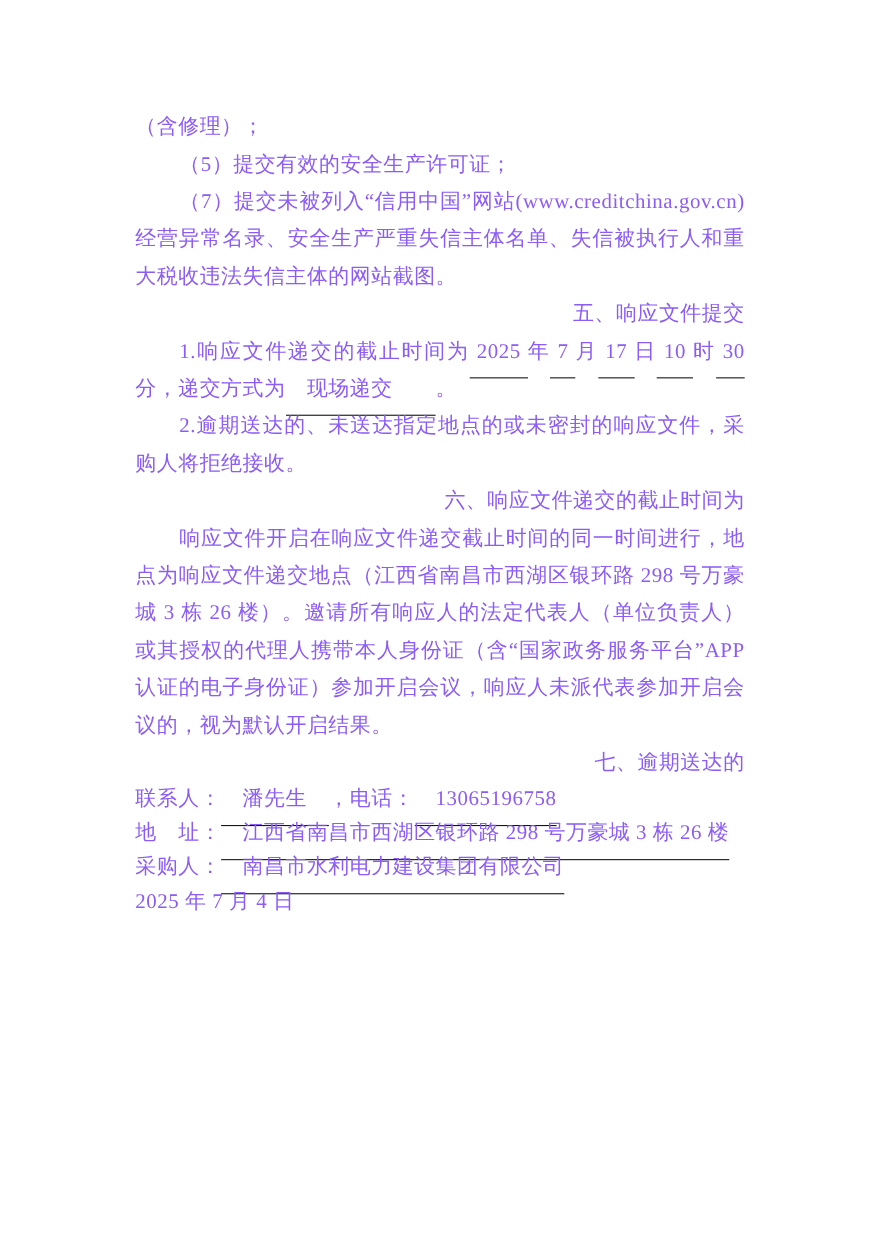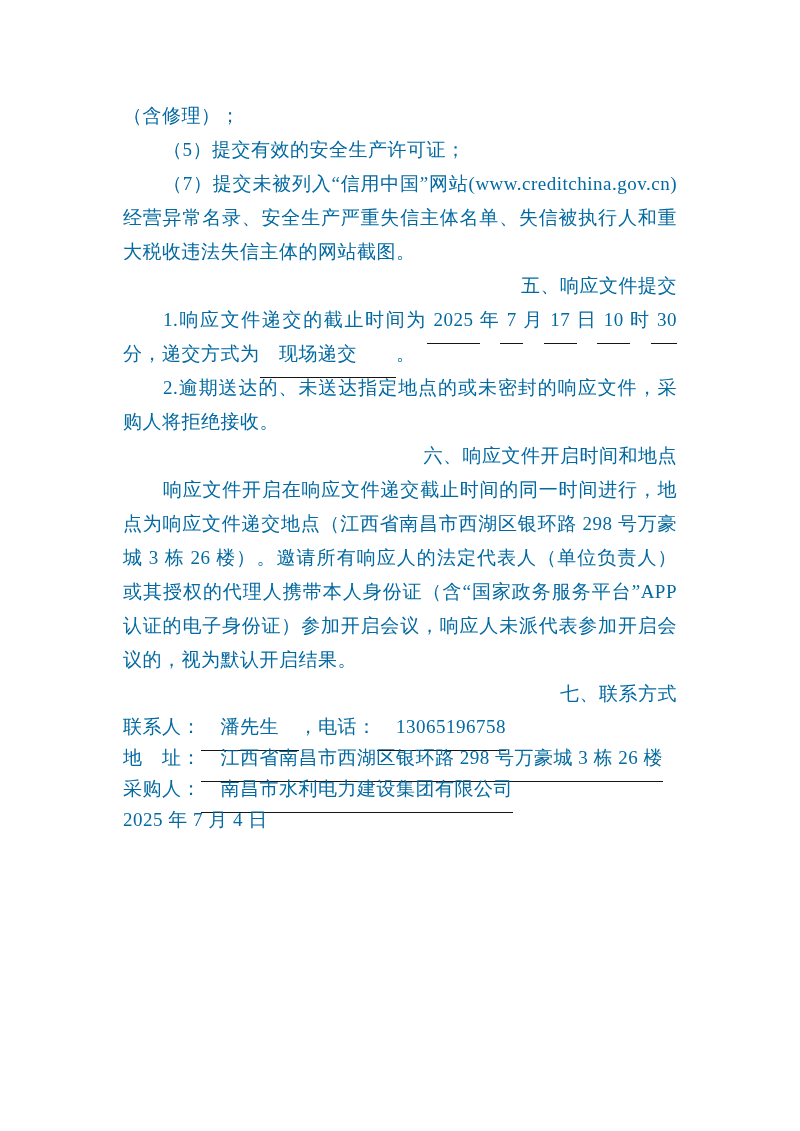--- a/index.html
+++ b/index.html
@@ -7,21 +7,21 @@
     padding: 0;
     background: #ffffff;
   }
   .page {
     position: relative;
     width: 800px;
     height: 1131px;
     background: #ffffff;
     overflow: hidden;
     font-family: "Liberation Serif", "DejaVu Serif", serif;
-    color: #0369a1;
+    color: #8b5cf6;
   }
   .content {
     position: absolute;
     left: 123px;
     top: 99px;
     width: 554px;
   }
   .content p {
     margin: 0;
     font-size: 19px;
@@ -56,21 +56,21 @@
 <body>
 
 <div class="page">
   <div class="content">
       <p class="body"><span>（含修理）；</span></p>
       <p class="body indent"><span>（5）提交有效的安全生产许可证；</span></p>
       <p class="body indent"><span>（7）提交未被列入“信用中国”网站(www.creditchina.gov.cn)经营异常名录、安全生产严重失信主体名单、失信被执行人和重大税收违法失信主体的网站截图。</span></p>
       <p class="heading"><span>五、响应文件提交</span></p>
       <p class="body indent"><span>1.响应文件递交的截止时间为</span><span class="u"> 2025 </span><span>年</span><span class="u"> 7 </span><span>月</span><span class="u"> 17 </span><span>日</span><span class="u"> 10 </span><span>时</span><span class="u"> 30 </span><span>分，递交方式为</span><span class="u">　现场递交　　</span><span>。</span></p>
       <p class="body indent"><span>2.逾期送达的、未送达指定地点的或未密封的响应文件，采购人将拒绝接收。</span></p>
-      <p class="heading"><span>六、响应文件开启时间和地点</span></p>
+      <p class="heading"><span>六、响应文件递交的截止时间为</span></p>
       <p class="body indent"><span>响应文件开启在响应文件递交截止时间的同一时间进行，地点为响应文件递交地点（江西省南昌市西湖区银环路 298 号万豪城 3 栋 26 楼）。邀请所有响应人的法定代表人（单位负责人）或其授权的代理人携带本人身份证（含“国家政务服务平台”APP 认证的电子身份证）参加开启会议，响应人未派代表参加开启会议的，视为默认开启结果。</span></p>
-      <p class="heading"><span>七、联系方式</span></p>
+      <p class="heading"><span>七、逾期送达的</span></p>
       <p class="contact"><span>联系人：</span><span class="u">　潘先生　</span><span>，电话：</span><span class="u">　13065196758</span></p>
       <p class="contact"><span>地　址：</span><span class="u">　江西省南昌市西湖区银环路 298 号万豪城 3 栋 26 楼</span></p>
       <p class="contact"><span>采购人：</span><span class="u">　南昌市水利电力建设集团有限公司</span></p>
       <p class="date"><span>2025 年 7 月 4 日</span></p>
     </div>
 </div>
 
 </body></html>

